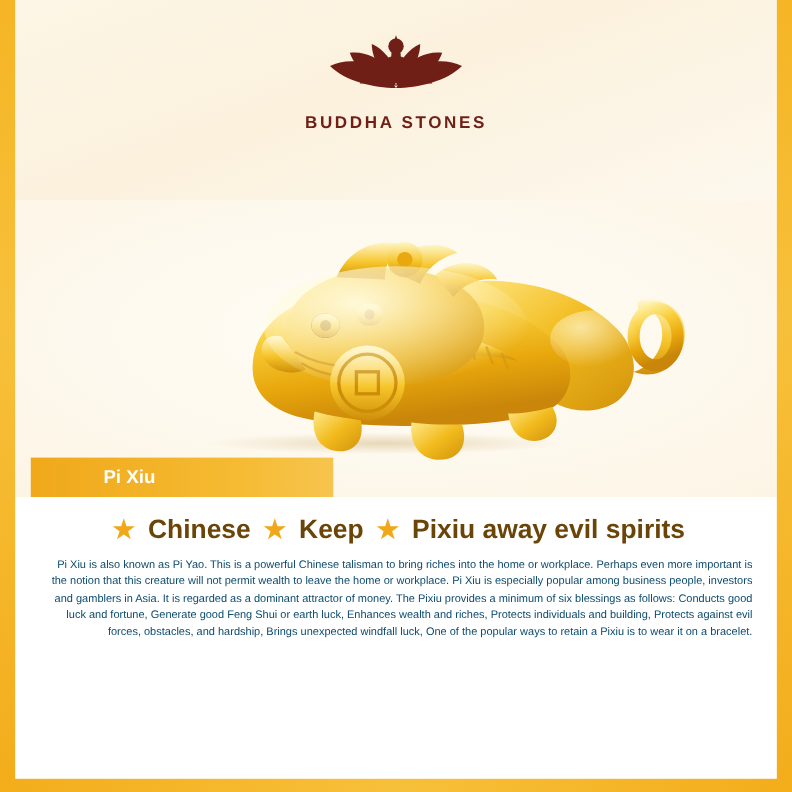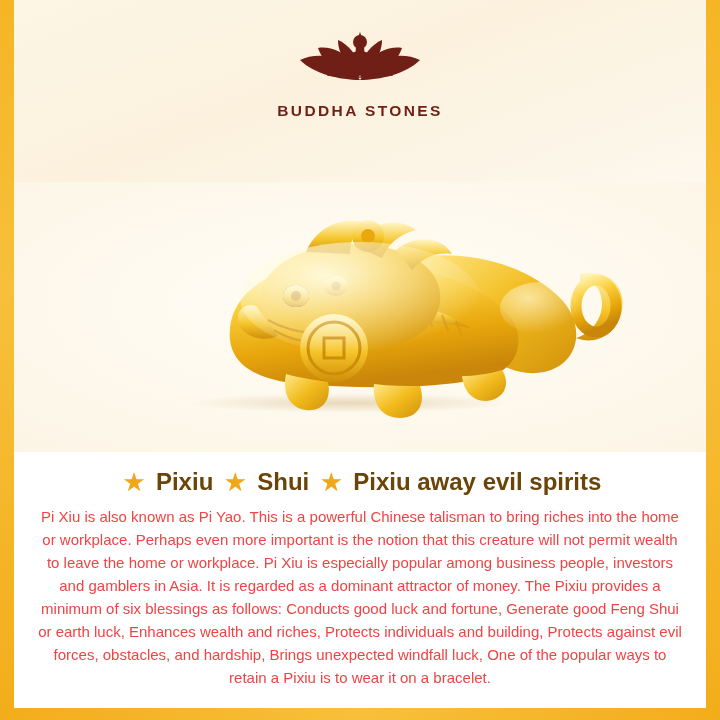--- a/index.html
+++ b/index.html
@@ -150,24 +150,24 @@
     white-space: nowrap;
     margin-bottom: 10px;
   }
   .stars-line .st {
     color: #f0a81a;
     font-size: 23px;
     padding: 0 5px;
   }
   .stars-line .kw { color: #6b4407; }
   .body-copy {
-    font-size: 15px;
+    font-size: 10px;
     line-height: 1.53;
-    color: #ef4444;
-    text-align: center;
+    color: #0c4a6e;
+    text-align: right;
   }
 </style>
 </head>
 <body>
 
 <div class="page">
 
   <div class="frame-left"></div>
   <div class="frame-right"></div>
 
@@ -272,28 +272,31 @@
 
         <path d="M176 186 C172 206 180 220 196 222 C212 224 222 212 218 194 C206 192 190 190 176 186 Z" fill="url(#gold2)"></path>
         <path d="M264 196 C262 216 272 230 290 230 C308 230 316 216 310 198 C296 198 280 198 264 196 Z" fill="url(#gold2)"></path>
         <path d="M352 188 C354 206 366 216 382 212 C396 208 400 194 392 182 C378 186 364 188 352 188 Z" fill="url(#gold2)"></path>
 
         <ellipse cx="250" cy="110" rx="120" ry="56" fill="url(#shine)"></ellipse>
         <ellipse cx="430" cy="120" rx="40" ry="26" fill="url(#shine)" opacity="0.7"></ellipse>
       </svg>
     </span>
 
+    <div class="label-chip">
+      <span>Pi Xiu</span>
+    </div>
   </div>
 
   <div class="benefits">
     <div class="stars-line">
       <span class="st">★</span>
-      <span class="kw">Pixiu</span>
+      <span class="kw">Chinese</span>
       <span class="st">★</span>
-      <span class="kw">Shui</span>
+      <span class="kw">Keep</span>
       <span class="st">★</span>
       <span class="kw">Pixiu away evil spirits</span>
     </div>
     <div class="body-copy">Pi Xiu is also known as Pi Yao. This is a powerful Chinese talisman to bring riches into the home or workplace. Perhaps even more important is the notion that this creature will not permit wealth to leave the home or workplace. Pi Xiu is especially popular among business people, investors and gamblers in Asia. It is regarded as a dominant attractor of money. The Pixiu provides a minimum of six blessings as follows: Conducts good luck and fortune, Generate good Feng Shui or earth luck, Enhances wealth and riches, Protects individuals and building, Protects against evil forces, obstacles, and hardship, Brings unexpected windfall luck, One of the popular ways to retain a Pixiu is to wear it on a bracelet.</div>
   </div>
 
   <div class="frame-bottom"></div>
 </div>
 
 </body></html>

